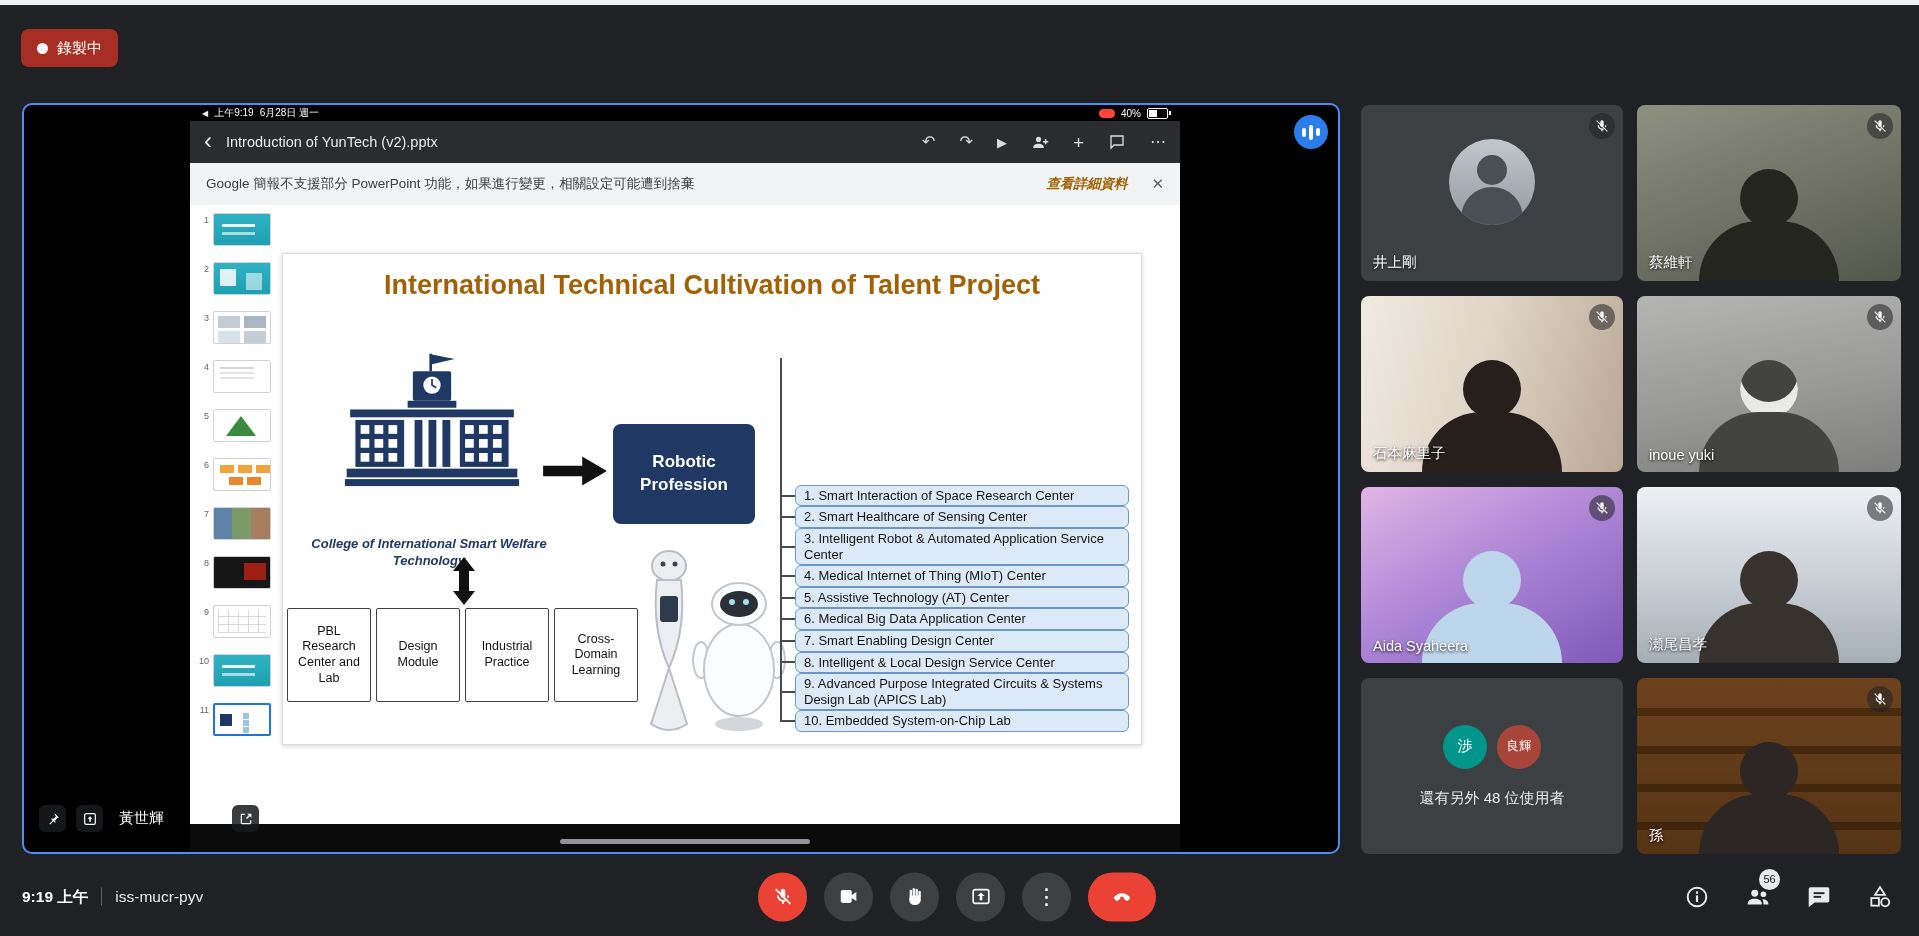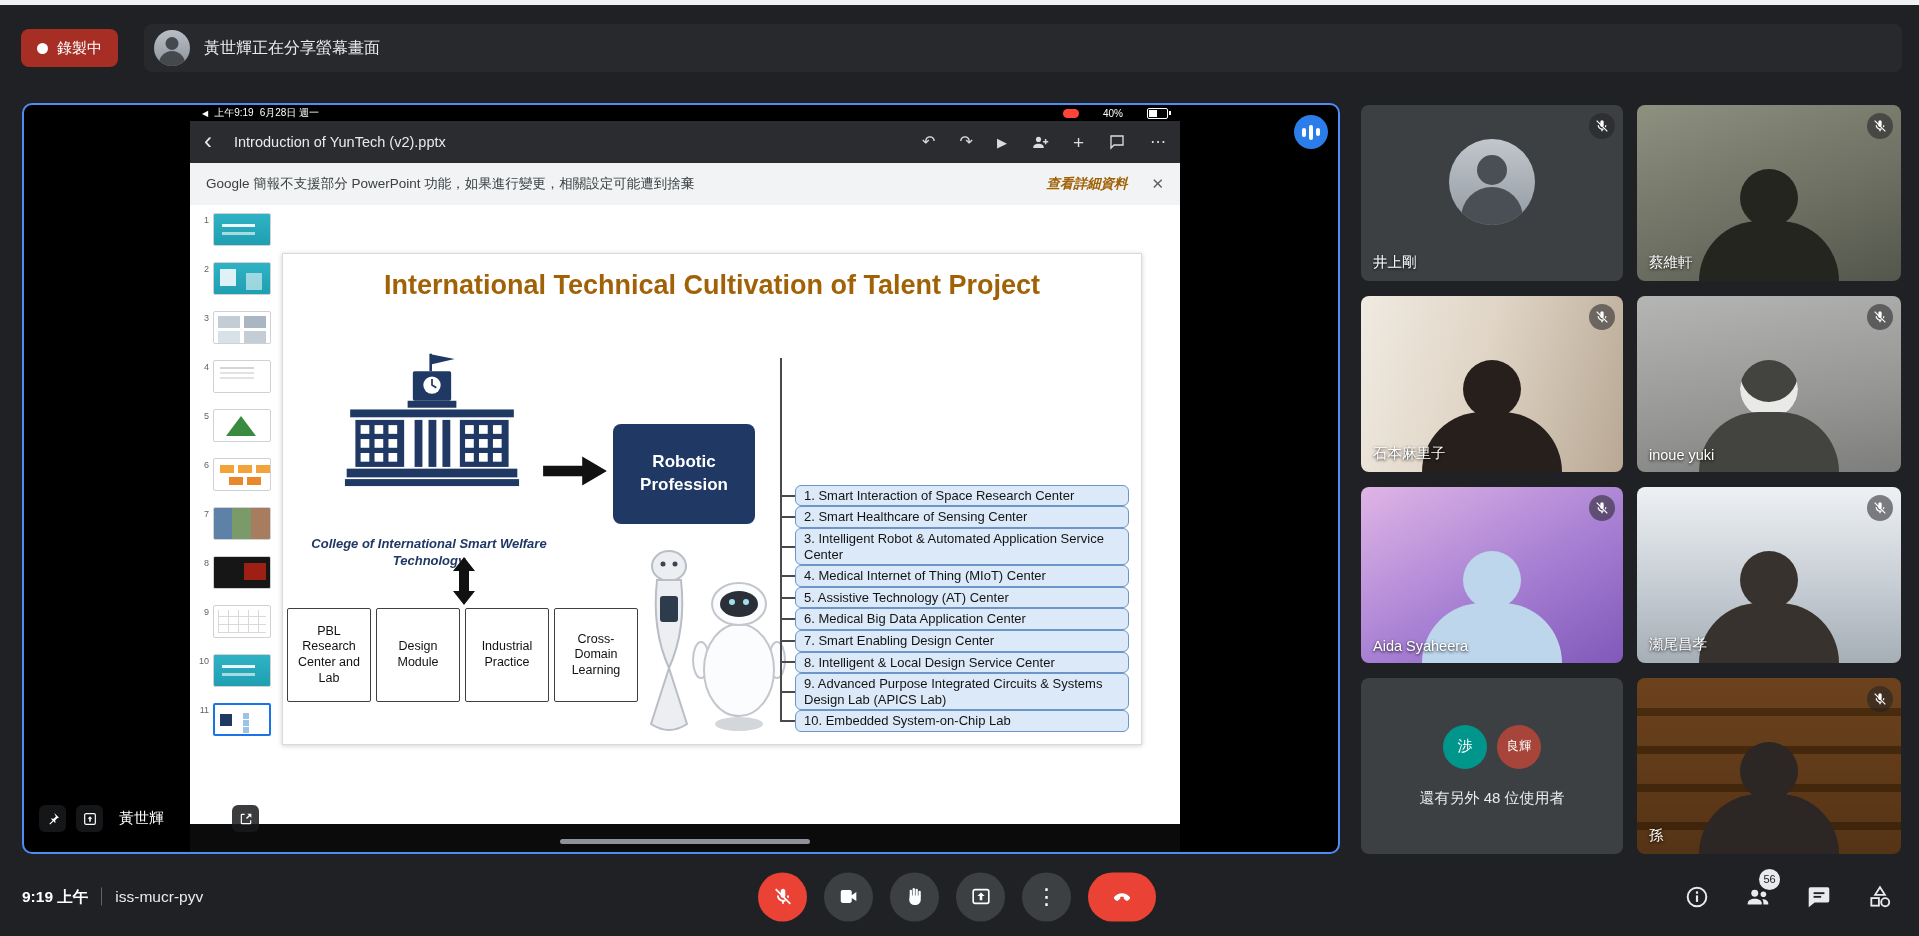--- a/index.html
+++ b/index.html
@@ -17,29 +17,29 @@
   .banner-avatar::before{content:'';position:absolute;left:50%;top:7px;transform:translateX(-50%);width:13px;height:13px;border-radius:50%;background:#45494e;}
   .banner-avatar::after{content:'';position:absolute;left:50%;top:21px;transform:translateX(-50%);width:26px;height:16px;border-radius:13px 13px 0 0;background:#45494e;}
   .banner-text{font-size:16px;color:#e8eaed;}
 
   
   .share-tile{position:absolute;left:22px;top:103px;width:1318px;height:751px;background:#000;
               border:2px solid #4c8df6;border-radius:10px;overflow:hidden;box-sizing:border-box;}
   .ipad{position:absolute;left:166px;top:0;width:990px;height:100%;display:flex;flex-direction:column;background:#fff;}
 
   .status-bar{height:16px;background:#000;color:#fff;display:flex;align-items:center;padding:0 12px;font-size:10px;gap:6px;flex:0 0 auto;}
-  .sb-right{margin-left:auto;display:flex;align-items:center;gap:24px;}
+  .sb-right{margin-left:auto;display:flex;align-items:center;gap:6px;}
   .rec-pill{width:16px;height:9px;border-radius:5px;background:#ff453a;}
   .bat{width:19px;height:9px;border:1px solid #fff;border-radius:2px;position:relative;}
   .bat::before{content:'';position:absolute;left:1px;top:1px;bottom:1px;width:40%;background:#fff;}
   .bat::after{content:'';position:absolute;right:-4px;top:2px;width:2px;height:4px;background:#fff;}
 
   .gs-toolbar{height:42px;background:#2b2c2f;display:flex;align-items:center;padding:0 14px;flex:0 0 auto;}
   .gs-back{font-size:24px;color:#e8eaed;line-height:1;margin-top:-3px;}
-  .gs-title{font-size:14.5px;color:#e8eaed;margin-left:22px;}
+  .gs-title{font-size:14.5px;color:#e8eaed;margin-left:14px;}
   .gs-icons{margin-left:auto;display:flex;align-items:center;gap:24px;color:#dadce0;font-size:16px;}
   .gs-icons svg{width:18px;height:18px;display:block;}
   .glyph{display:inline-block;line-height:1;}
 
   .gs-notice{height:42px;background:#f1f3f4;color:#3c4043;display:flex;align-items:center;padding:0 16px;font-size:13.5px;flex:0 0 auto;}
   .notice-link{margin-left:auto;font-weight:bold;color:#a16207;white-space:nowrap;font-style:italic;}
   .notice-close{margin-left:24px;color:#5f6368;font-size:15px;}
 
   .gs-content{flex:1;position:relative;background:#fff;overflow:hidden;}
   .rail{position:absolute;left:0;top:8px;bottom:0;width:90px;padding-left:7px;box-sizing:border-box;}
@@ -149,24 +149,20 @@
 </head>
 <body>
 
 <div class="screen">
   <div class="chrome-strip"></div>
 
   <div class="top-bar">
     <div class="rec-chip">
       <span class="rec-dot"></span>
       <span>錄製中</span>
-    </div>
-    <div class="share-banner">
-      <span class="banner-avatar"></span>
-      <span class="banner-text">黃世輝正在分享螢幕畫面</span>
     </div>
   </div>
 
   <div class="share-tile">
     <div class="ipad">
 
       <div class="status-bar">
         <span style="font-size:8px;">◀</span>
         <span>上午9:19</span>
         <span>6月28日 週一</span>

